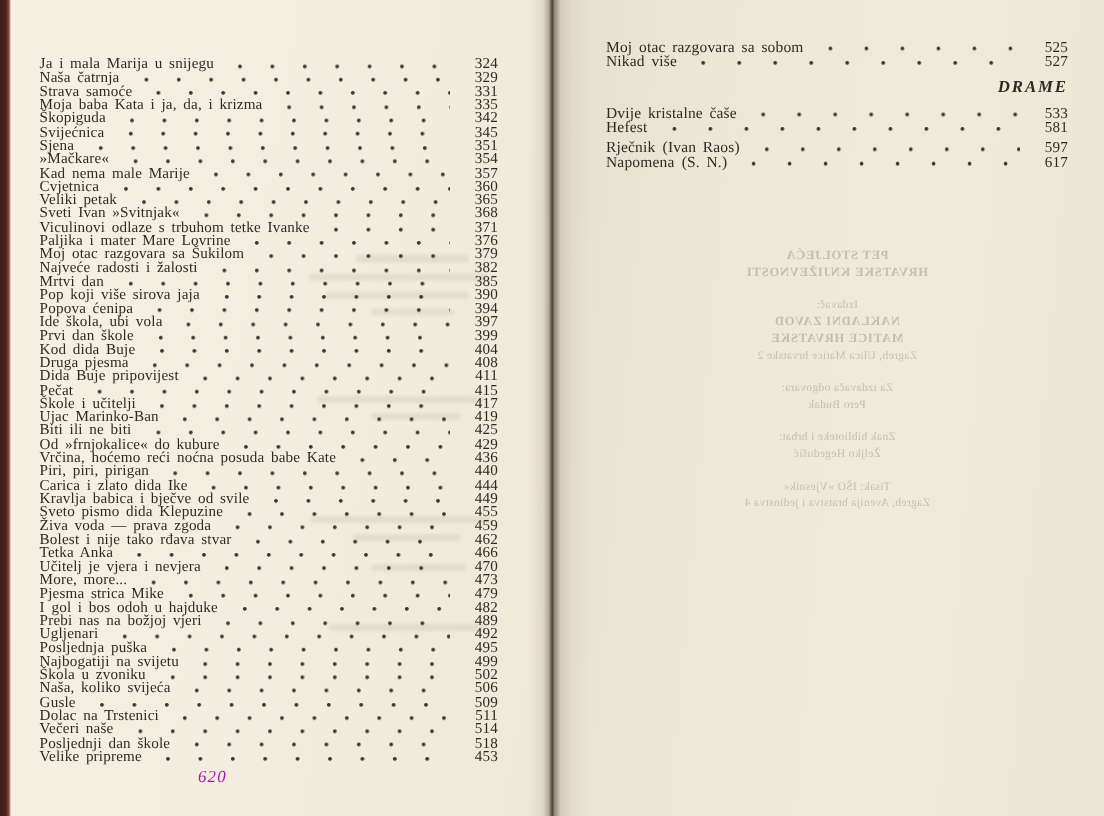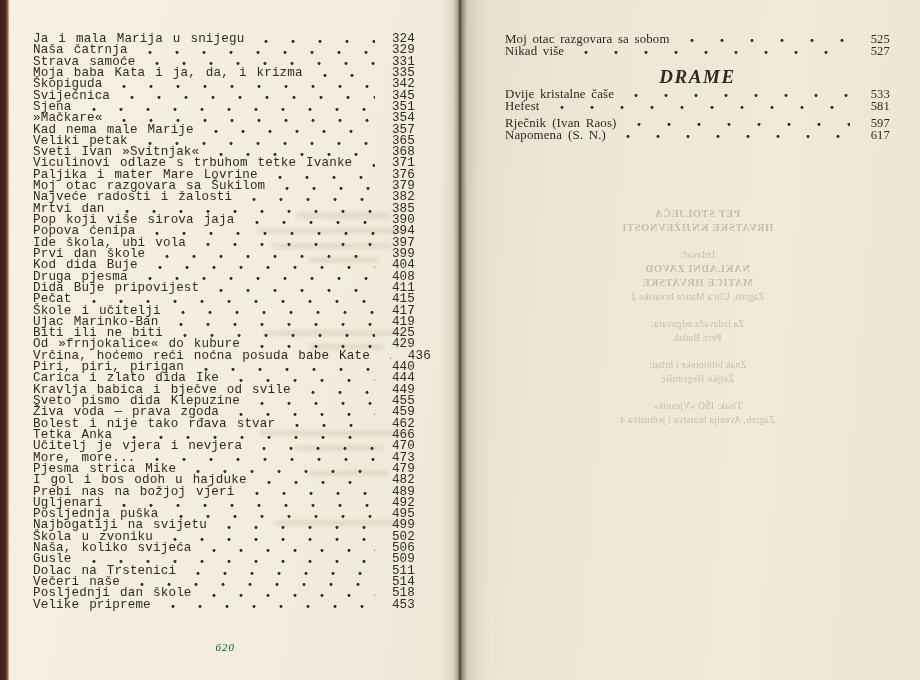--- a/index.html
+++ b/index.html
@@ -30,48 +30,48 @@
       rgba(150,140,118,.18) 24%,
       rgba(110,100,85,.45) 33%,
       #6e6654 37%,
       #49443a 39%,
       #8d8573 42%,
       rgba(170,162,142,.35) 52%,
       rgba(190,183,165,.16) 70%,
       rgba(200,194,176,0) 100%);
   }
   
-  #left-toc{position:absolute;left:33px;top:34px;width:382px;font-family:Liberation Mono, monospace;}
+  #left-toc{position:absolute;left:33px;top:48px;width:382px;}
   .toc-row{
     display:flex;align-items:flex-end;height:11.32px;
     font-size:12.6px;line-height:11.3px;white-space:nowrap;
     letter-spacing:.15px;word-spacing:2.2px;
   }
   .toc-title{flex:0 0 auto;}
   .toc-note{flex:0 0 auto;margin-left:6px;}
   .toc-leader{
     flex:1 1 auto;height:5px;margin:0 10px 1.5px 9px;min-width:12px;
     background-image:radial-gradient(circle at 13px 2.4px,#3a362e 1.15px,rgba(0,0,0,0) 1.9px);
     background-size:27px 5px;background-repeat:repeat-x;background-position:0 0;
   }
   .toc-page{flex:0 0 auto;width:30px;text-align:right;font-size:12.6px;}
   
   #right-toc-top{position:absolute;left:505px;top:33px;width:385px;}
   .rrow{height:12.2px;font-size:12.9px;line-height:12px;justify-content:space-between;}
   .rrow .toc-leader{background-size:30px 5px;margin-bottom:2px;}
   .section-heading{
-    position:absolute;left:505px;top:66px;width:385px;text-align:center;
-    font-style:italic;font-weight:bold;font-size:19px;letter-spacing:1.6px;
+    position:absolute;left:505px;top:66px;width:385px;text-align:right;
+    font-style:italic;font-weight:bold;font-size:14px;letter-spacing:1.6px;
   }
   #right-toc-drame{position:absolute;left:505px;top:88px;width:385px;}
   #right-toc-end{position:absolute;left:505px;top:117px;width:385px;}
   
   .folio{
-    position:absolute;left:165px;top:641px;width:70px;text-align:right;
-    font-style:italic;font-size:11px;letter-spacing:1px;color:#14532d;
+    position:absolute;left:165px;top:641px;width:70px;text-align:left;
+    font-style:italic;font-size:14px;letter-spacing:1px;color:#a21caf;
   }
   
   .ghost-block{
     position:absolute;left:505px;top:207px;width:385px;text-align:center;
     transform:scaleX(-1);color:#b0ab98;opacity:.68;filter:blur(.35px);
     pointer-events:none;
   }
   .ghost-line{font-size:9.6px;line-height:14px;letter-spacing:.3px;}
   .ghost-line.caps{font-size:10.4px;font-weight:bold;letter-spacing:.7px;}
   .ghost-line.gap{margin-top:13px;}
@@ -150,20 +150,25 @@
         <span class="toc-title">»Mačkare«</span>
         <span class="toc-leader"></span>
         <span class="toc-page">354</span>
       </div>
       <div class="toc-row">
         <span class="toc-title">Kad nema male Marije</span>
         <span class="toc-leader"></span>
         <span class="toc-page">357</span>
       </div>
       <div class="toc-row">
+        <span class="toc-title">Cvjetnica</span>
+        <span class="toc-leader"></span>
+        <span class="toc-page">360</span>
+      </div>
+      <div class="toc-row">
         <span class="toc-title">Veliki petak</span>
         <span class="toc-leader"></span>
         <span class="toc-page">365</span>
       </div>
       <div class="toc-row">
         <span class="toc-title">Sveti Ivan »Svitnjak«</span>
         <span class="toc-leader"></span>
         <span class="toc-page">368</span>
       </div>
       <div class="toc-row">

